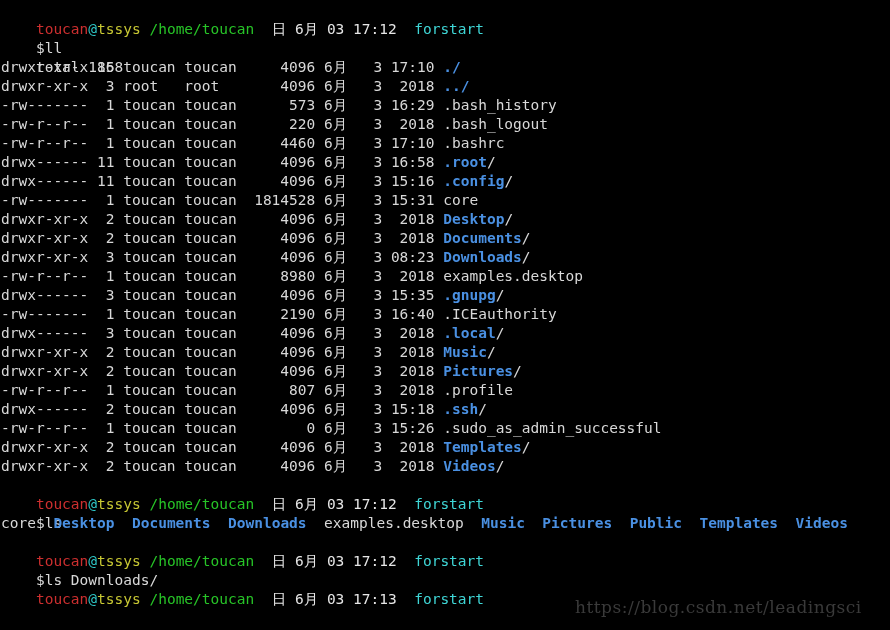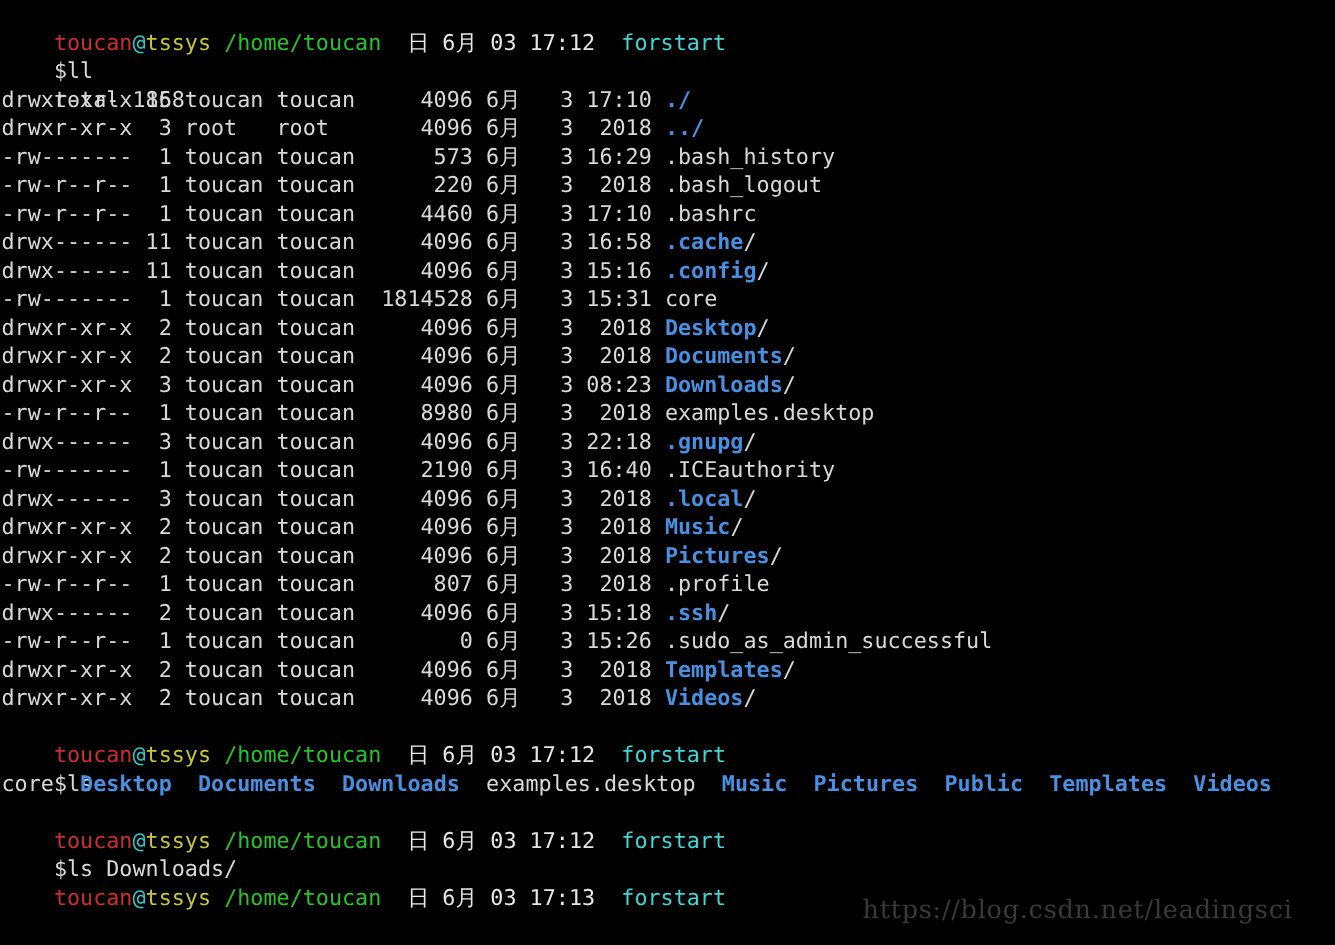--- a/index.html
+++ b/index.html
@@ -62,28 +62,28 @@
   <div class="line">
     <span class="c-plain">total 1868</span>
   </div>
 
   <div id="listing-rows">
       <div class="line"><span class="c-plain">drwxr-xr-x 15 toucan toucan     4096 6月   3 17:10 </span><span class="c-dir">./</span></div>
       <div class="line"><span class="c-plain">drwxr-xr-x  3 root   root       4096 6月   3  2018 </span><span class="c-dir">../</span></div>
       <div class="line"><span class="c-plain">-rw-------  1 toucan toucan      573 6月   3 16:29 </span><span class="c-plain">.bash_history</span></div>
       <div class="line"><span class="c-plain">-rw-r--r--  1 toucan toucan      220 6月   3  2018 </span><span class="c-plain">.bash_logout</span></div>
       <div class="line"><span class="c-plain">-rw-r--r--  1 toucan toucan     4460 6月   3 17:10 </span><span class="c-plain">.bashrc</span></div>
-      <div class="line"><span class="c-plain">drwx------ 11 toucan toucan     4096 6月   3 16:58 </span><span class="c-dir">.cache</span><span class="c-plain">/</span></div>
+      <div class="line"><span class="c-plain">drwx------ 11 toucan toucan     4096 6月   3 16:58 </span><span class="c-dir">.root</span><span class="c-plain">/</span></div>
       <div class="line"><span class="c-plain">drwx------ 11 toucan toucan     4096 6月   3 15:16 </span><span class="c-dir">.config</span><span class="c-plain">/</span></div>
       <div class="line"><span class="c-plain">-rw-------  1 toucan toucan  1814528 6月   3 15:31 </span><span class="c-plain">core</span></div>
       <div class="line"><span class="c-plain">drwxr-xr-x  2 toucan toucan     4096 6月   3  2018 </span><span class="c-dir">Desktop</span><span class="c-plain">/</span></div>
       <div class="line"><span class="c-plain">drwxr-xr-x  2 toucan toucan     4096 6月   3  2018 </span><span class="c-dir">Documents</span><span class="c-plain">/</span></div>
       <div class="line"><span class="c-plain">drwxr-xr-x  3 toucan toucan     4096 6月   3 08:23 </span><span class="c-dir">Downloads</span><span class="c-plain">/</span></div>
       <div class="line"><span class="c-plain">-rw-r--r--  1 toucan toucan     8980 6月   3  2018 </span><span class="c-plain">examples.desktop</span></div>
-      <div class="line"><span class="c-plain">drwx------  3 toucan toucan     4096 6月   3 22:18 </span><span class="c-dir">.gnupg</span><span class="c-plain">/</span></div>
+      <div class="line"><span class="c-plain">drwx------  3 toucan toucan     4096 6月   3 15:35 </span><span class="c-dir">.gnupg</span><span class="c-plain">/</span></div>
       <div class="line"><span class="c-plain">-rw-------  1 toucan toucan     2190 6月   3 16:40 </span><span class="c-plain">.ICEauthority</span></div>
       <div class="line"><span class="c-plain">drwx------  3 toucan toucan     4096 6月   3  2018 </span><span class="c-dir">.local</span><span class="c-plain">/</span></div>
       <div class="line"><span class="c-plain">drwxr-xr-x  2 toucan toucan     4096 6月   3  2018 </span><span class="c-dir">Music</span><span class="c-plain">/</span></div>
       <div class="line"><span class="c-plain">drwxr-xr-x  2 toucan toucan     4096 6月   3  2018 </span><span class="c-dir">Pictures</span><span class="c-plain">/</span></div>
       <div class="line"><span class="c-plain">-rw-r--r--  1 toucan toucan      807 6月   3  2018 </span><span class="c-plain">.profile</span></div>
       <div class="line"><span class="c-plain">drwx------  2 toucan toucan     4096 6月   3 15:18 </span><span class="c-dir">.ssh</span><span class="c-plain">/</span></div>
       <div class="line"><span class="c-plain">-rw-r--r--  1 toucan toucan        0 6月   3 15:26 </span><span class="c-plain">.sudo_as_admin_successful</span></div>
       <div class="line"><span class="c-plain">drwxr-xr-x  2 toucan toucan     4096 6月   3  2018 </span><span class="c-dir">Templates</span><span class="c-plain">/</span></div>
       <div class="line"><span class="c-plain">drwxr-xr-x  2 toucan toucan     4096 6月   3  2018 </span><span class="c-dir">Videos</span><span class="c-plain">/</span></div>
     </div>

